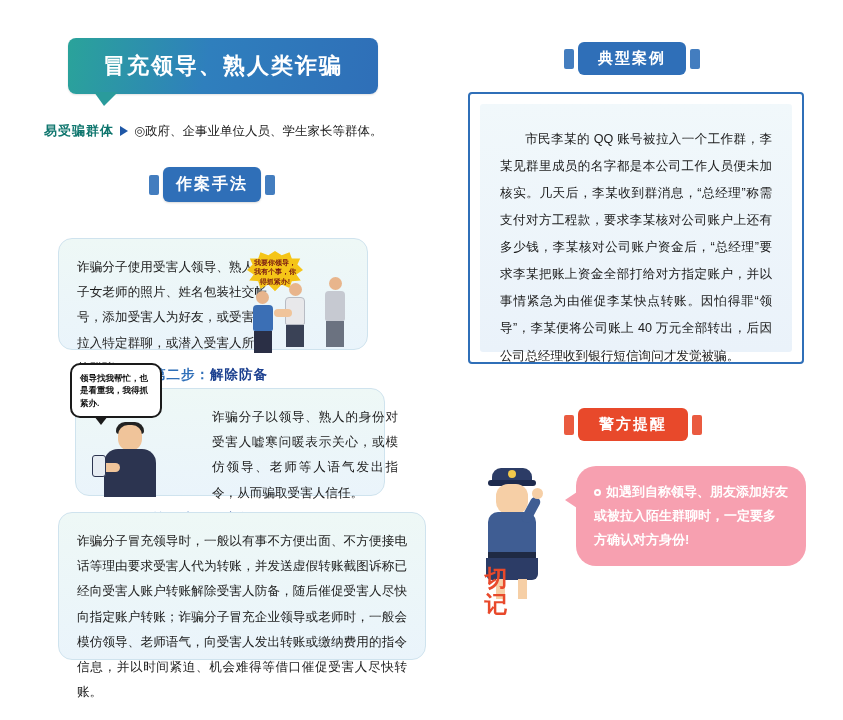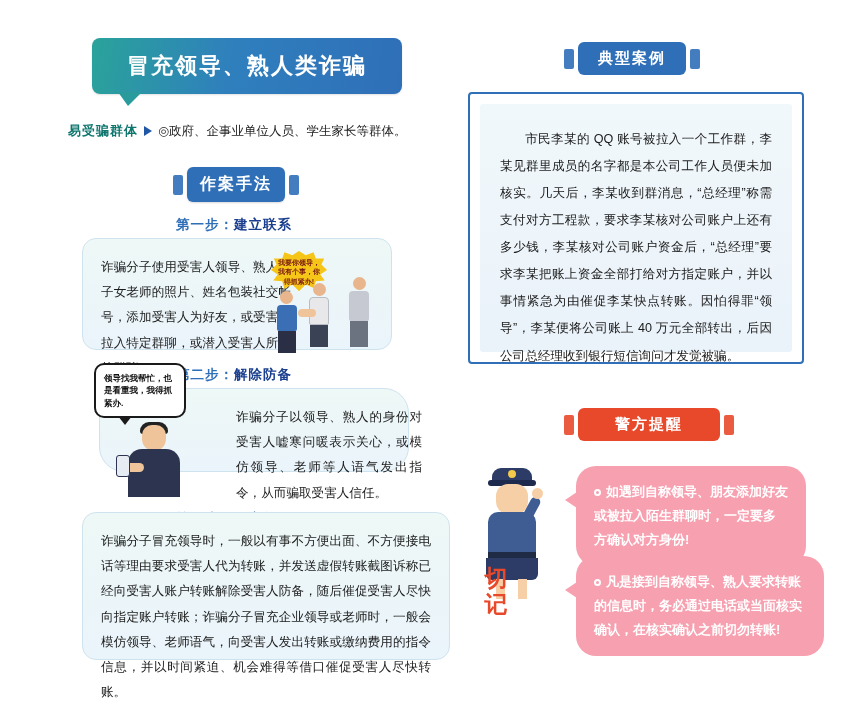--- a/index.html
+++ b/index.html
@@ -6,21 +6,21 @@
   html, body {
     width: 843px; height: 720px;
     background: #ffffff;
     font-family: "Liberation Sans", "DejaVu Sans", sans-serif;
     color: #1a1a1a;
     overflow: hidden;
   }
   .page { position: relative; width: 843px; height: 720px; }
 
   
-  .left-col { position: absolute; left: 0; top: 0; width: 420px; height: 720px; margin-left: 24px; }
+  .left-col { position: absolute; left: 0; top: 0; width: 420px; height: 720px; }
 
   .main-title-wrap { position: absolute; left: 68px; top: 38px; width: 310px; }
   .main-title {
     position: relative;
     background: linear-gradient(100deg, #2aa39a 0%, #2f7fbd 45%, #2f6fb8 100%);
     border-radius: 8px;
     height: 56px;
     display: flex; align-items: center; justify-content: center;
     box-shadow: 0 1px 2px rgba(0,0,0,0.12);
   }
@@ -81,21 +81,21 @@
     border-radius: 14px;
     border: 1px solid #cfe3ee;
     background: linear-gradient(180deg, #eef8f6 0%, #eaf4fb 100%);
     padding: 16px 18px;
   }
   .card p {
     font-size: 12.6px; line-height: 2.0; color: #1c1c1c; text-align: justify;
   }
   .card-1 { left: 58px; top: 238px; width: 310px; height: 112px; }
   .card-1 p { width: 190px; }
-  .card-2 { left: 75px; top: 388px; width: 310px; height: 84px; border-radius: 25px; }
+  .card-2 { left: 75px; top: 388px; width: 310px; height: 108px; }
   .card-2 p { width: 186px; margin-left: 118px; }
   .card-3 { left: 58px; top: 512px; width: 368px; height: 148px; }
 
   
   .illus1 { position: absolute; right: 6px; top: 8px; width: 120px; height: 98px; }
   .burst {
     position: absolute; left: 6px; top: 4px; width: 56px; height: 42px;
     background: #f5c518; color: #7a1b12; font-size: 7px; line-height: 1.35;
     display: flex; align-items: center; justify-content: center; text-align: center;
     clip-path: polygon(50% 0%, 62% 10%, 76% 3%, 80% 18%, 95% 18%, 90% 32%, 100% 45%,
@@ -153,21 +153,21 @@
   
   .right-col { position: absolute; left: 430px; top: 0; width: 413px; height: 584px; }
 
   .case-pill {
     position: absolute; left: 148px; top: 42px;
     background: #2f6fb8; border-radius: 6px; padding: 7px 20px;
     color: #fff; font-size: 15px; font-weight: bold; letter-spacing: 2px;
   }
   .warn-pill {
     position: absolute; left: 148px; top: 408px;
-    background: #e8492b; border-radius: 6px; padding: 7px 37px;
+    background: #e8492b; border-radius: 6px; padding: 7px 21px;
     color: #fff; font-size: 15px; font-weight: bold; letter-spacing: 2px;
   }
 
   .case-box {
     position: absolute; left: 38px; top: 92px; width: 336px; height: 272px;
     border: 2px solid #2f6fb8; border-radius: 4px; background: #fff;
   }
   .case-inner {
     position: absolute; left: 10px; top: 10px; right: 10px; bottom: 10px;
     background: linear-gradient(180deg, #f1f8fb 0%, #eaf2fa 100%);
@@ -242,23 +242,20 @@
       <span class="tri-icon"></span>
       <span class="victim-text">◎政府、企事业单位人员、学生家长等群体。</span>
     </div>
 
     <div class="section-pill method">
       <span class="pill-deco-l"></span>
       <span>作案手法</span>
       <span class="pill-deco-r"></span>
     </div>
 
-    <div class="step-title step1-title">
-      <span class="sn">第一步：</span><span class="st">建立联系</span>
-    </div>
 
     <div class="card card-1">
       <p>诈骗分子使用受害人领导、熟人或子女老师的照片、姓名包装社交帐号，添加受害人为好友，或受害人拉入特定群聊，或潜入受害人所在的群聊。</p>
       <div class="illus1">
         <div class="burst">我要你领导，我有个事，你得抓紧办!</div>
         <div class="person pA">
           <div class="p-head"></div>
             <div class="p-body"></div>
             <div class="p-legs"></div>
         </div>
@@ -336,17 +333,14 @@
       <div class="pol-leg-l"></div>
       <div class="pol-leg-r"></div>
     </div>
 
     <div class="bigchar">切记</div>
 
     <div class="tip-bubble tip-1">
       <span class="dot"></span><span>如遇到自称领导、朋友添加好友或被拉入陌生群聊时，一定要多方确认对方身份!</span>
     </div>
 
-    <div class="tip-bubble tip-2">
-      <span class="dot"></span><span>凡是接到自称领导、熟人要求转账的信息时，务必通过电话或当面核实确认，在核实确认之前切勿转账!</span>
-    </div>
   </div>
 </div>
 
 </body></html>

